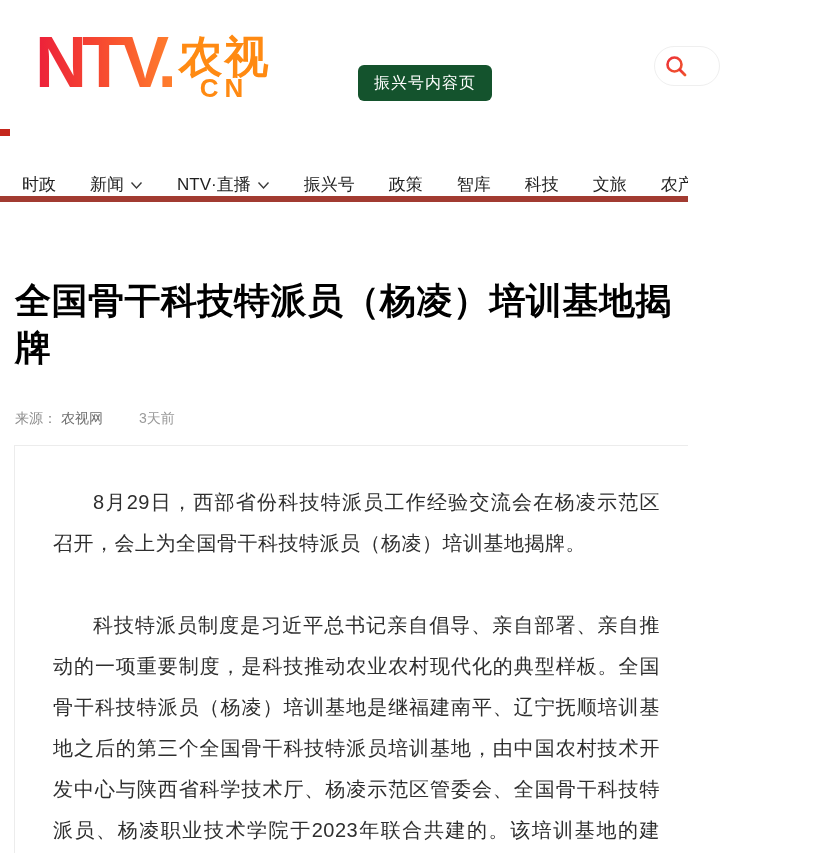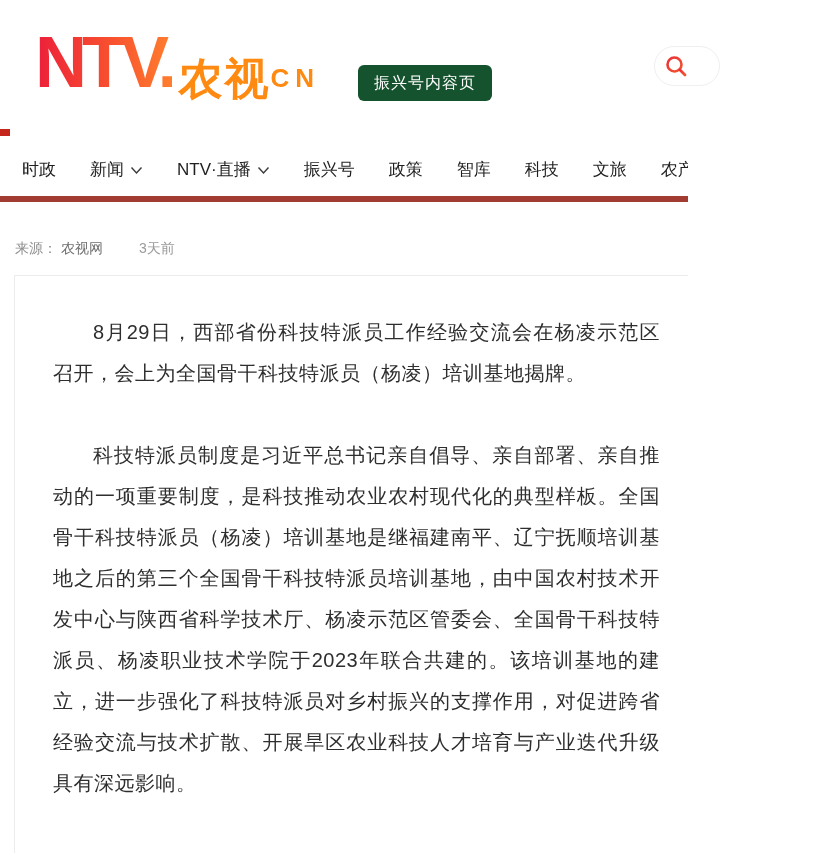--- a/index.html
+++ b/index.html
@@ -6,33 +6,33 @@
   html,body { width:835px; height:853px; overflow:hidden; background:#ffffff;
     font-family:"Liberation Sans", sans-serif; }
   .page { position:relative; width:688px; height:853px; background:#fff; }
 
   
   .header { position:relative; height:142px; }
   .logo { position:absolute; left:35px; top:22px; display:flex; align-items:flex-end; cursor:pointer; }
   .logo-ntv { font-weight:900; font-size:72px; line-height:80px; letter-spacing:-5px;
     background:linear-gradient(90deg,#ec1f3a 0%,#f8502f 55%,#ff7e2d 100%);
     -webkit-background-clip:text; background-clip:text; color:transparent; }
-  .logo-cnblock { display:inline-flex; flex-direction:row; align-items:center; margin-left:6px; margin-bottom:2px; }
+  .logo-cnblock { display:inline-flex; flex-direction:column; align-items:center; margin-left:6px; margin-bottom:2px; }
   .logo-cjk { font-weight:900; font-size:44px; line-height:42px; letter-spacing:2px; color:#ff8a12; }
   .logo-sub { font-weight:900; font-size:26px; line-height:24px; letter-spacing:6px; color:#ff8a12; margin-top:-2px; }
   .badge { position:absolute; left:358px; top:65px; height:36px; padding:0 16px;
     background:#14532d; color:#fff; font-size:16px; border:none; border-radius:6px;
     display:flex; align-items:center; letter-spacing:1px; cursor:pointer; }
   .search-pill { position:absolute; top:46px; right:-32px; width:66px; height:40px;
     background:#fff; border:1px solid #efefef; border-radius:20px;
     display:flex; align-items:center; padding-left:9px; cursor:pointer; }
   .ticker-dash { position:absolute; left:0; top:129px; width:10px; height:7px; background:#c5271d; }
 
   
-  .nav { display:flex; align-items:center; gap:34px; padding:0 0 0 22px;
+  .nav { display:flex; align-items:flex-end; gap:34px; padding:0 0 0 22px;
     height:54px; white-space:nowrap; overflow:hidden; }
   .nav-item { display:flex; align-items:center; gap:6px; font-size:17px; color:#1f1f1f; cursor:pointer; }
   .nav-item.hl { color:#0369a1; }
   .nav-chevron { display:inline-flex; margin-top:2px; }
   .divider { width:100%; height:6px; background:#a23b31; }
 
   
   .article-title { margin:76px 0 0 15px; font-size:36px; font-weight:900; color:#000;
     letter-spacing:0.5px; line-height:1.3; }
   .source-row { margin:38px 0 0 15px; font-size:14px; display:flex; gap:0; align-items:center; }
@@ -116,20 +116,21 @@
       </div>
       <div class="nav-item hl">
         <span>情感</span>
       </div>
       <div class="nav-item">
         <span>生活</span>
       </div>
     </nav>
   <div class="divider"></div>
 
+  <h1 class="article-title">全国骨干科技特派员（杨凌）培训基地揭牌</h1>
 
   <div class="source-row">
     <span class="source-label">来源：</span>
     <span class="source-name">农视网</span>
     <span class="source-time">3天前</span>
   </div>
 
   <div class="article-box" id="article-body">
       <p>8月29日，西部省份科技特派员工作经验交流会在杨凌示范区召开，会上为全国骨干科技特派员（杨凌）培训基地揭牌。</p>
       <p>科技特派员制度是习近平总书记亲自倡导、亲自部署、亲自推动的一项重要制度，是科技推动农业农村现代化的典型样板。全国骨干科技特派员（杨凌）培训基地是继福建南平、辽宁抚顺培训基地之后的第三个全国骨干科技特派员培训基地，由中国农村技术开发中心与陕西省科学技术厅、杨凌示范区管委会、全国骨干科技特派员、杨凌职业技术学院于2023年联合共建的。该培训基地的建立，进一步强化了科技特派员对乡村振兴的支撑作用，对促进跨省经验交流与技术扩散、开展旱区农业科技人才培育与产业迭代升级具有深远影响。</p>

